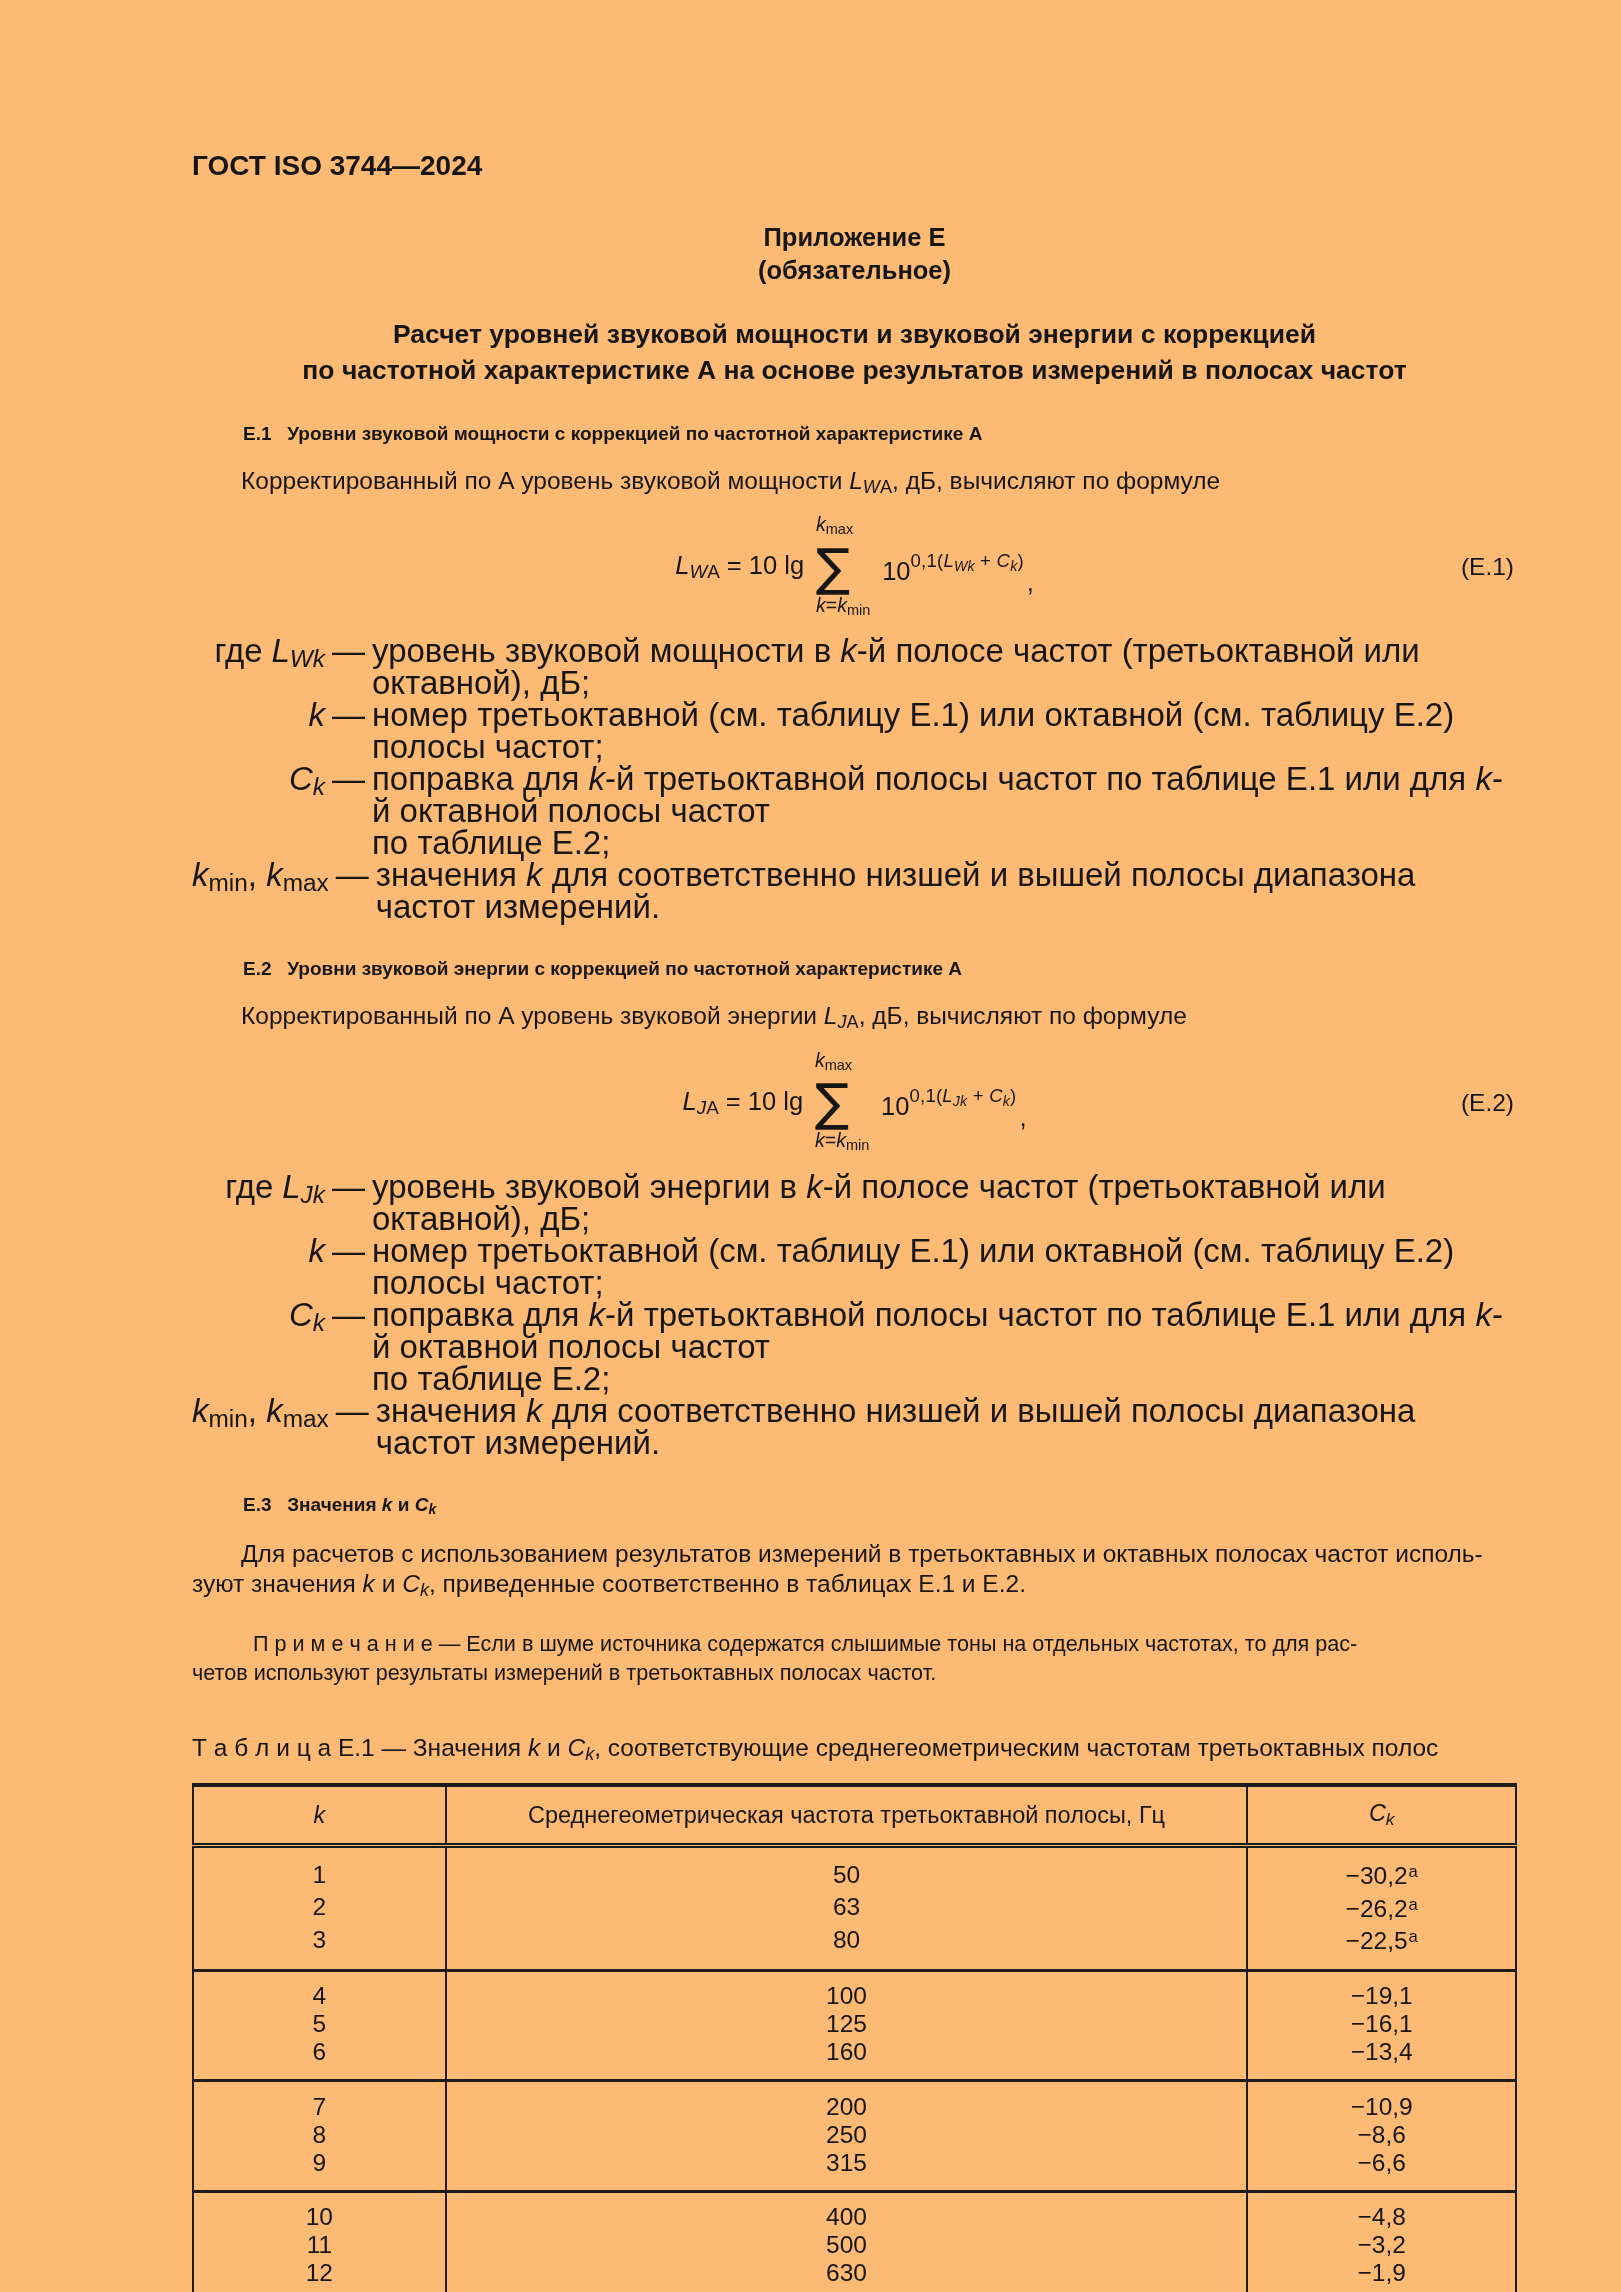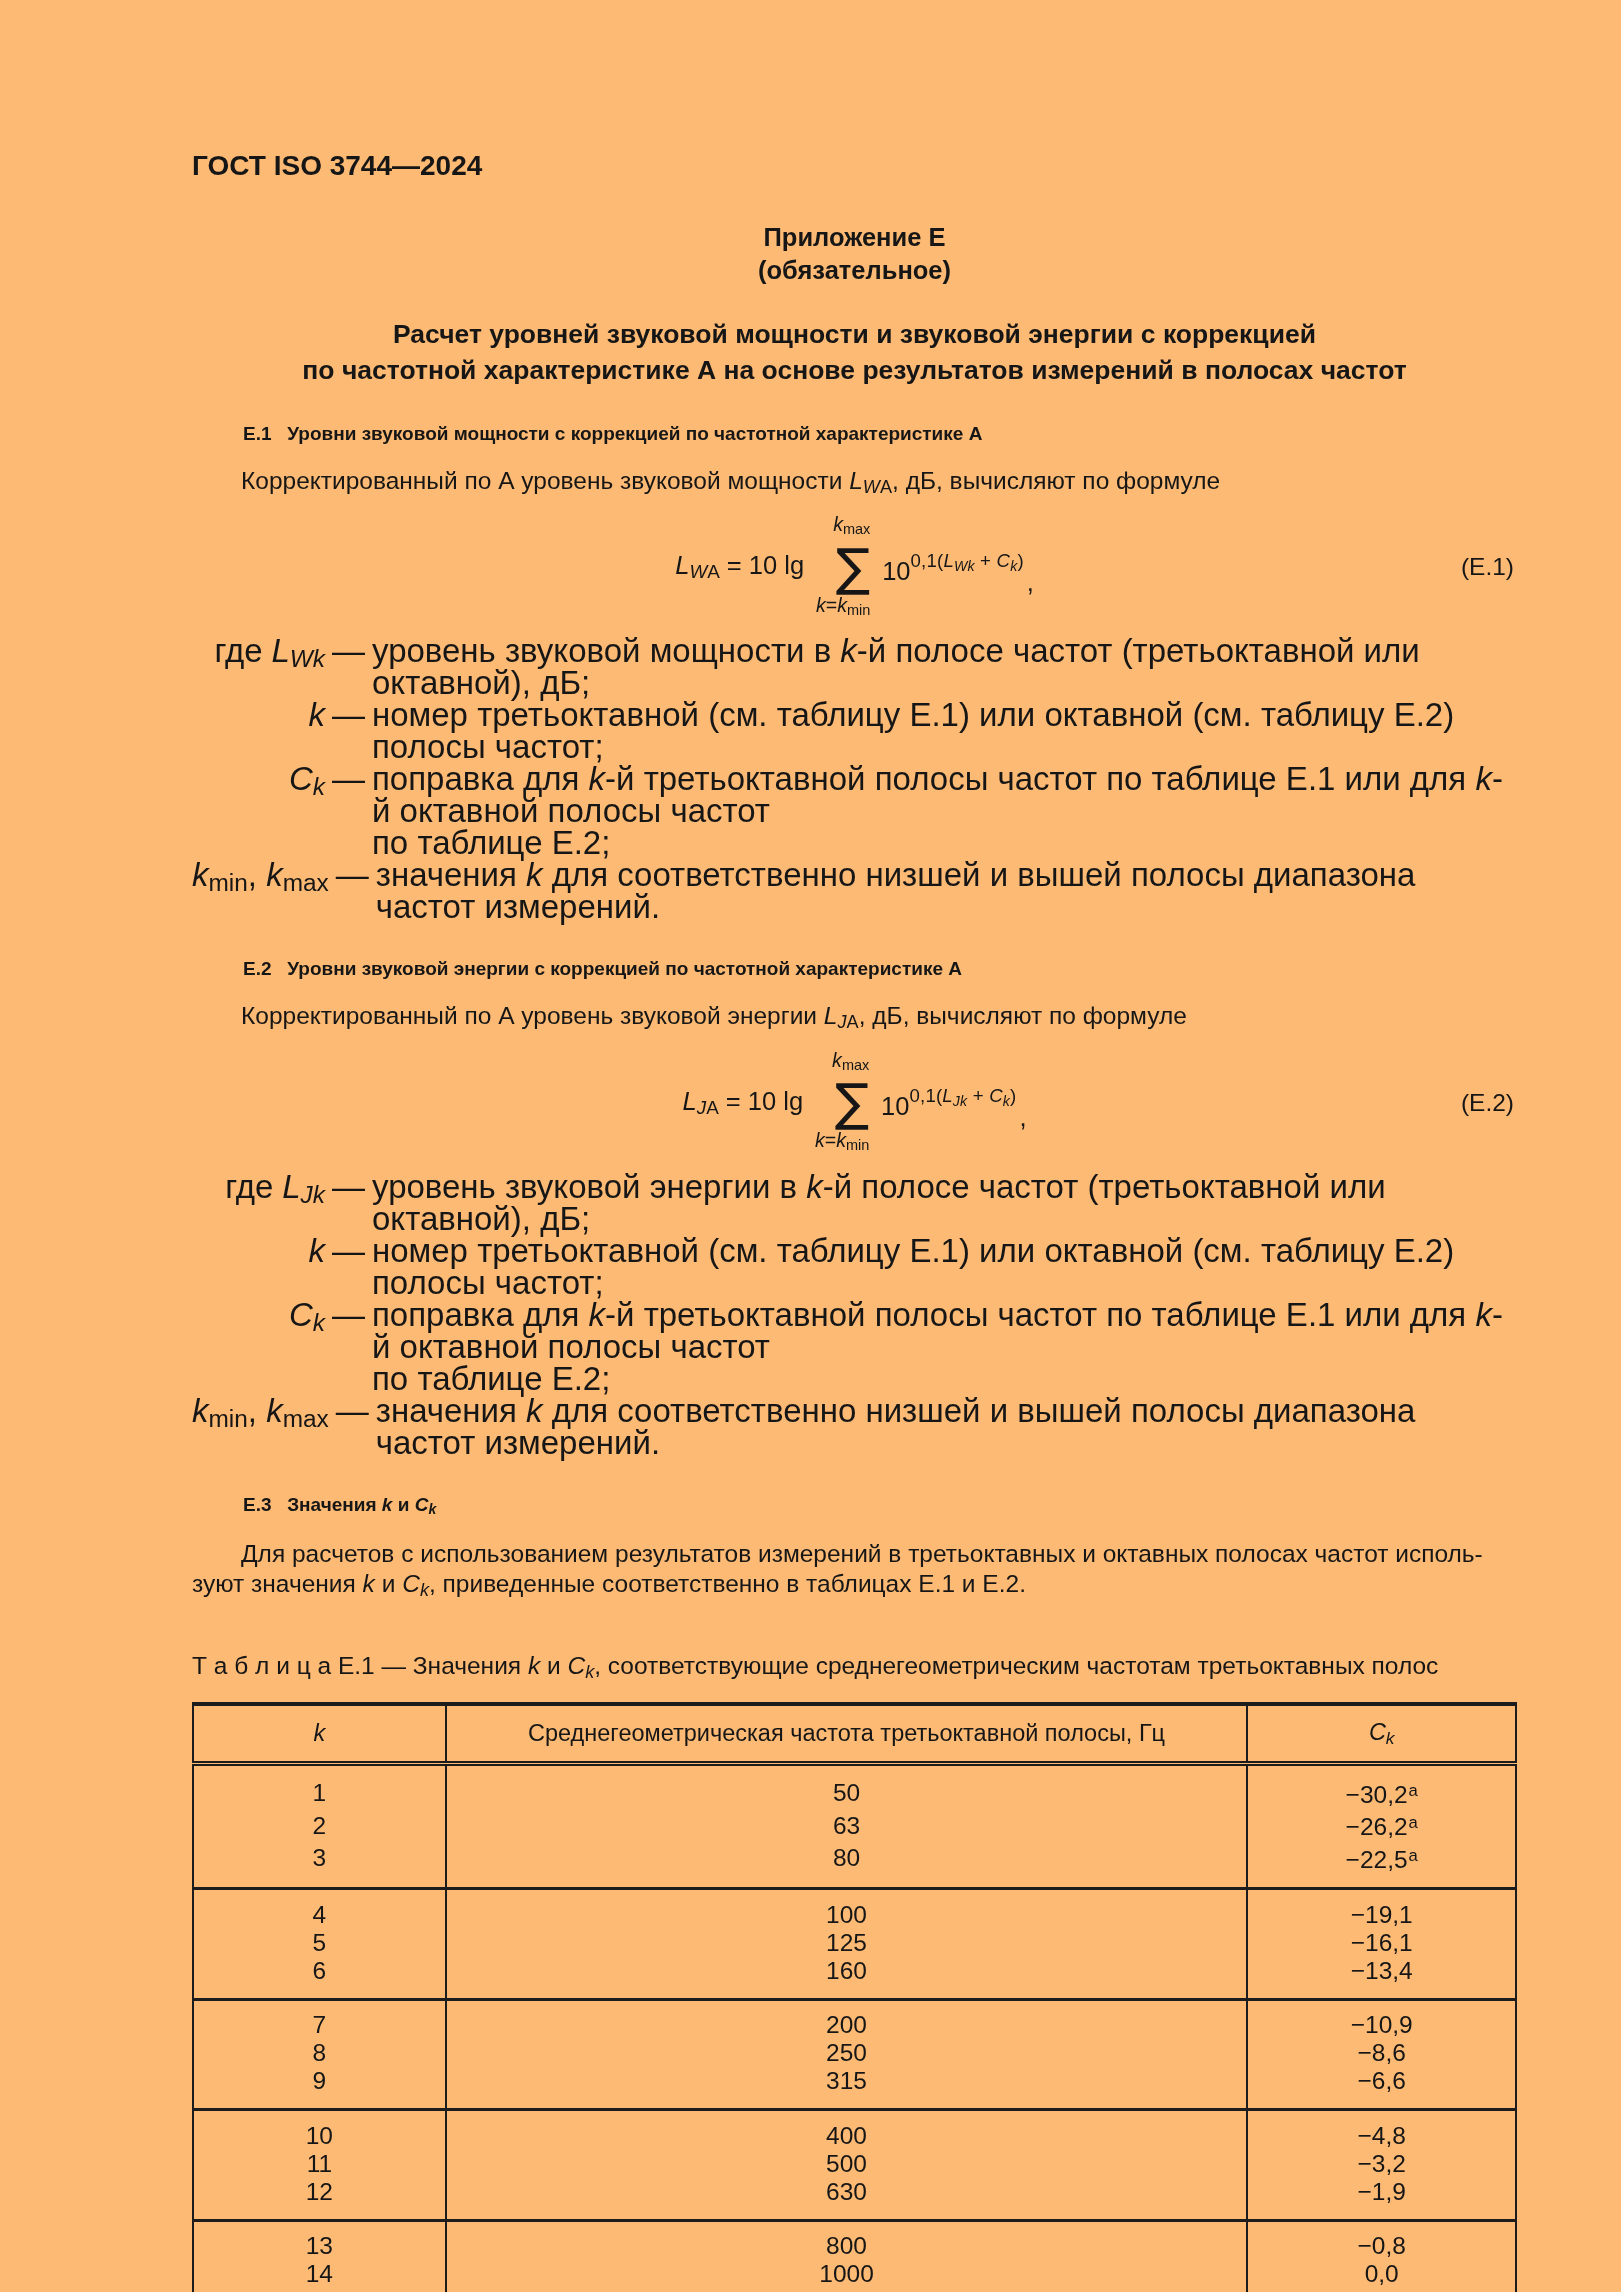--- a/index.html
+++ b/index.html
@@ -17,21 +17,21 @@
   .appendix-label{margin-top:39px;font-weight:bold;font-size:25.5px;line-height:33px;}
   .appendix-status{font-weight:bold;font-size:25.5px;line-height:33px;}
   .doc-title{margin-top:29px;font-weight:bold;font-size:26.5px;line-height:36px;}
   .sec-heading{margin-top:29px;font-weight:bold;font-size:19px;line-height:33px;padding-left:51px;}
   .sec-heading .num{margin-right:15.7px;}
   .para{font-size:24.5px;line-height:30px;margin-top:13.7px;text-indent:49px;}
   .intro{margin-top:15.7px;}
   .formula-row{position:relative;margin:7.8px 0 9.8px;display:flex;align-items:center;justify-content:center;min-height:116px;}
   .formula{display:flex;align-items:center;font-size:25.5px;}
   .f-lhs{white-space:pre;}
-  .sum{display:flex;flex-direction:column;align-items:flex-end;margin:0 11.8px;}
+  .sum{display:flex;flex-direction:column;align-items:flex-start;margin:0 11.8px;}
   .sum .lim{font-size:19.6px;line-height:24.5px;white-space:nowrap;}
   .sum .sigma{font-size:51px;line-height:51px;font-family:"DejaVu Sans",sans-serif;}
   .exp{font-size:18.6px;vertical-align:12.7px;letter-spacing:0.2px;}
   .fcomma{position:relative;top:11.8px;margin-left:2.9px;}
   .fnum{position:absolute;right:3px;top:50%;transform:translateY(-50%);font-size:24.5px;}
   .defs{margin-top:9.8px;}
   .def-row{display:flex;align-items:baseline;font-size:33px;line-height:32px;}
   .def-term{flex:0 0 133px;text-align:right;white-space:nowrap;}
   .def-lead:not(:empty){margin-right:8.8px;}
   .def-dash{flex:0 0 47px;text-align:center;}
@@ -143,20 +143,21 @@
       <span class="def-term"><span class="def-lead"></span><span><span class="it">k</span><span class="sub">min</span><span>, </span><span class="it">k</span><span class="sub">max</span></span></span>
       <span class="def-dash">—</span>
       <span class="def-text"><span>значения </span><span class="it">k</span><span> для соответственно низшей и вышей полосы диапазона частот измерений.</span></span>
     </div>
   </div>
 
   <div class="sec-heading">
     <span class="num">Е.3</span><span><span>Значения </span><span class="it">k</span><span> и </span><span class="it">C</span><span class="it sub">k</span></span>
   </div>
   <div class="para"><span>Для расчетов с использованием результатов измерений в третьоктавных и октавных полосах частот исполь-</span><br><span>зуют значения </span><span class="it">k</span><span> и </span><span class="it">C</span><span class="it sub">k</span><span>, приведенные соответственно в таблицах Е.1 и Е.2.</span></div>
+  <div class="note"><span>П р и м е ч а н и е  — Если в шуме источника содержатся слышимые тоны на отдельных частотах, то для рас-</span><br><span>четов используют результаты измерений в третьоктавных полосах частот.</span></div>
 
   <div class="tbl-caption"><span>Т а б л и ц а  Е.1 — Значения </span><span class="it">k</span><span> и </span><span class="it">C</span><span class="it sub">k</span><span>, соответствующие среднегеометрическим частотам третьоктавных полос</span></div>
 
   <table class="e1">
     <colgroup>
       <col style="width:19.1%">
       <col style="width:60.6%">
       <col style="width:20.3%">
     </colgroup>
     <thead>

